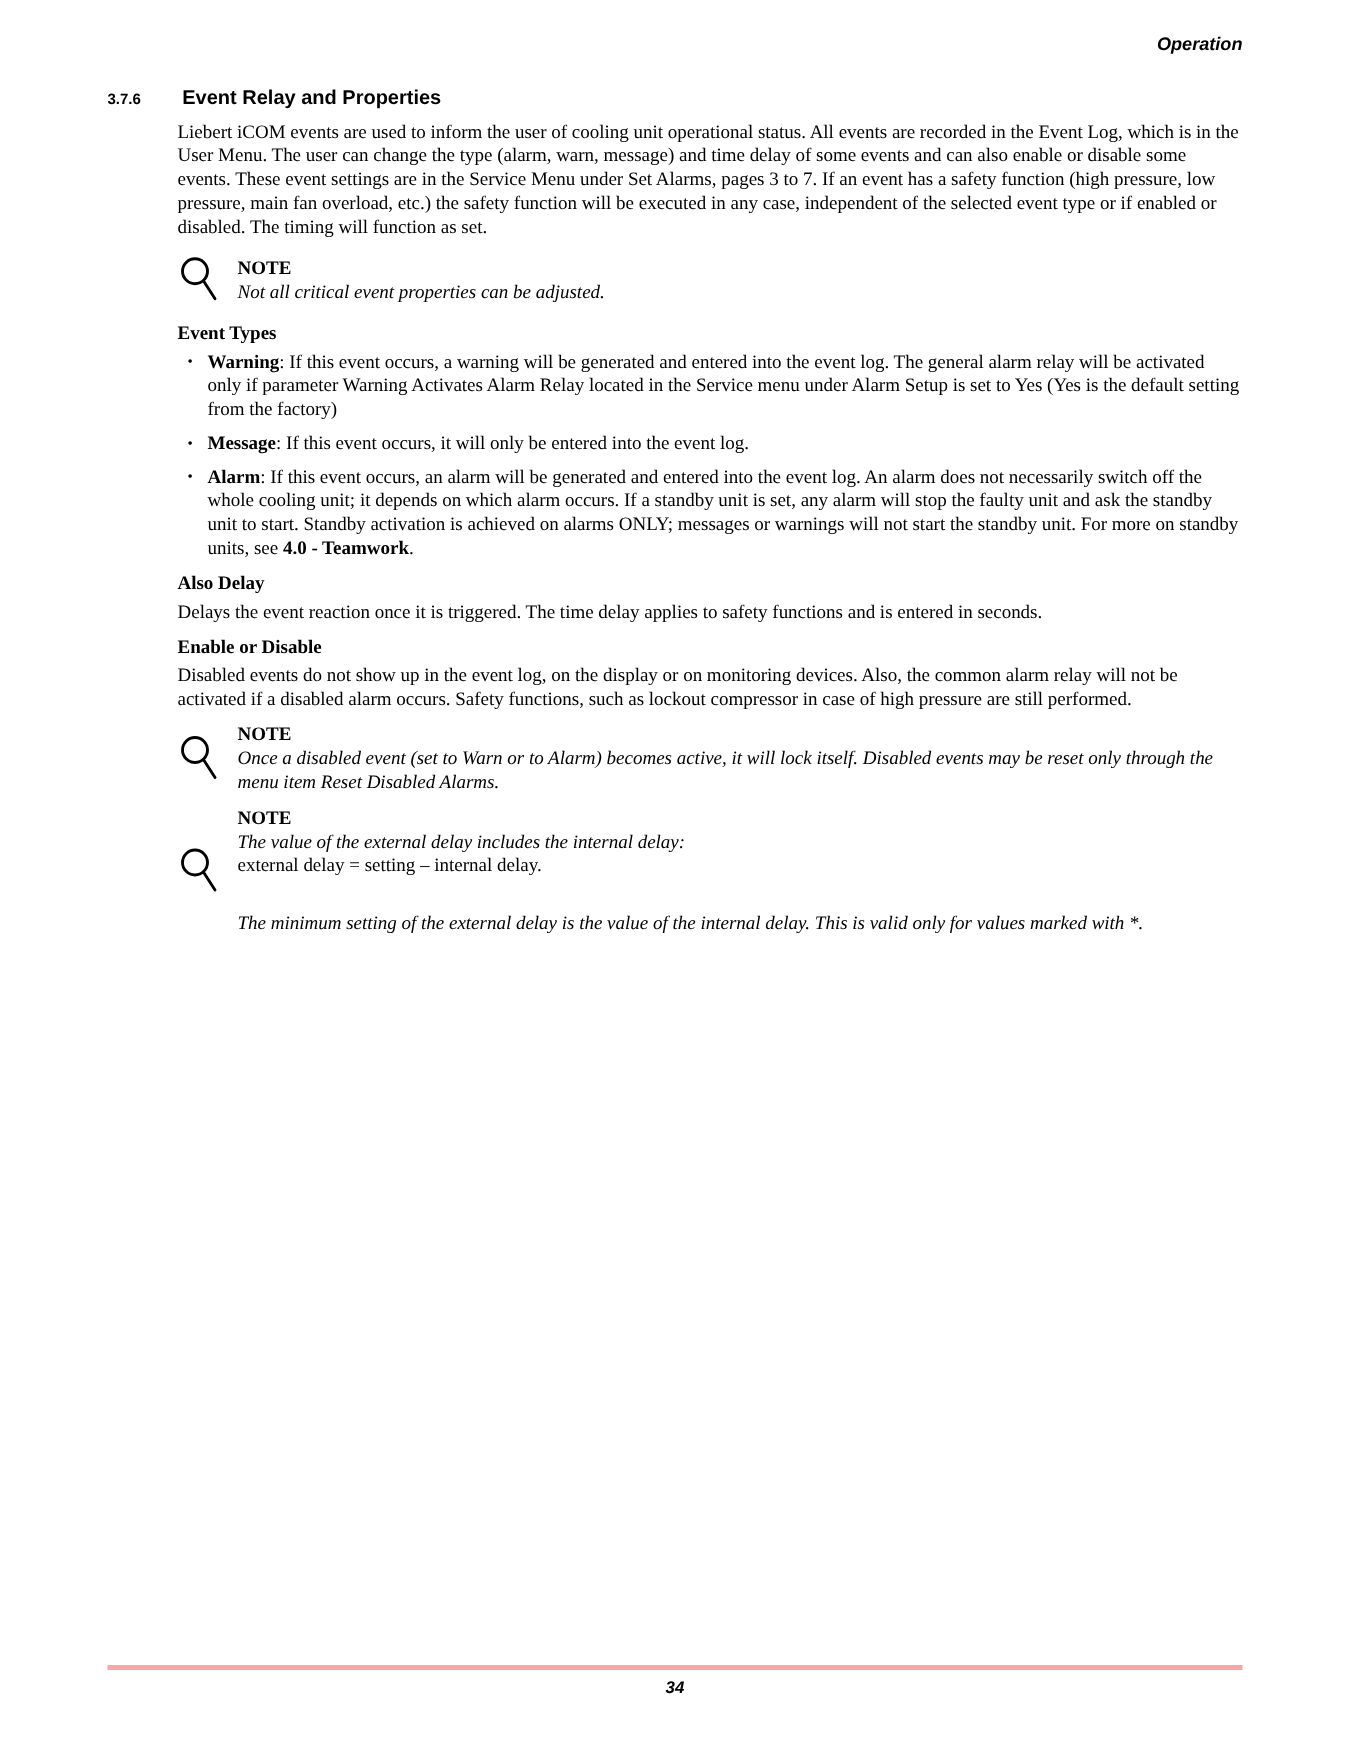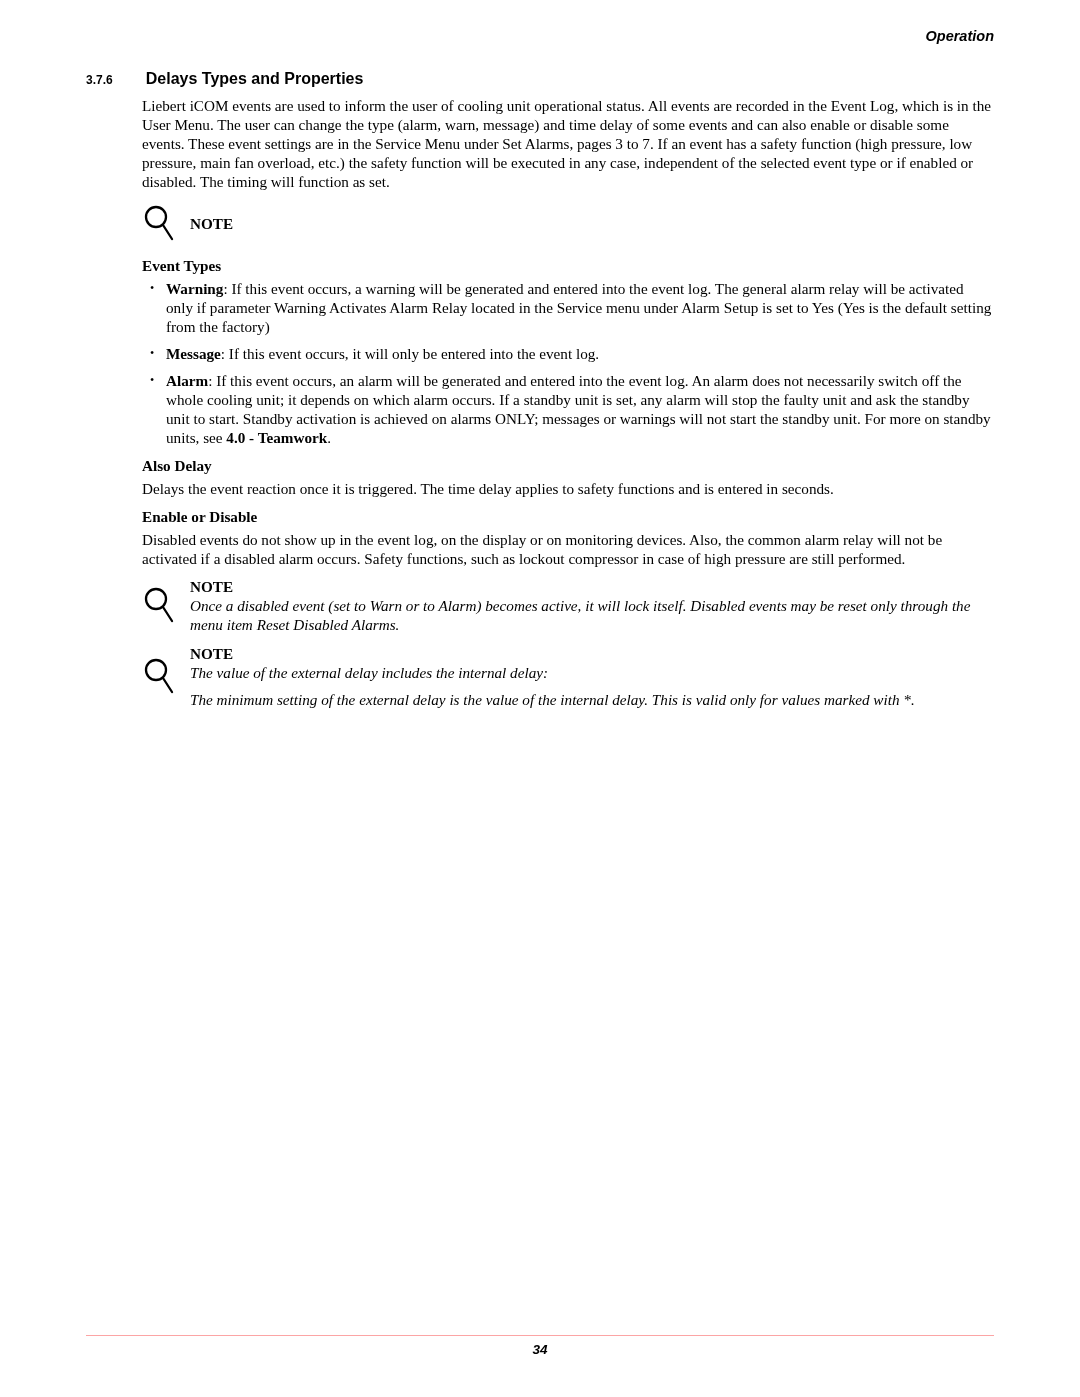--- a/index.html
+++ b/index.html
@@ -97,21 +97,21 @@
   .note-text-plain {
     margin: 0;
     line-height: 1.28;
   }
   .xref { font-weight: bold; }
   .footer {
     position: absolute;
     left: 86px;
     right: 86px;
     bottom: 40px;
-    border-top: 1px solid #fca5a5;
+    border-top: 4px solid #fca5a5;
     text-align: center;
     padding-top: 6px;
     font-family: Arial, Helvetica, sans-serif;
     font-weight: bold;
     font-style: italic;
     font-size: 13.5px;
   }
   svg.mag {
     width: 34px;
     height: 40px;
@@ -119,36 +119,37 @@
 </style>
 </head>
 <body>
 
 <div class="page">
 
   <div class="header-label">Operation</div>
 
   <div class="section-head">
     <span class="section-num">3.7.6</span>
-    <span class="section-title">Delays Types and Properties</span>
+    <span class="section-title">Event Relay and Properties</span>
   </div>
 
   <div class="body-indent">
 
     <p class="para">Liebert iCOM events are used to inform the user of cooling unit operational status. All events are recorded in the Event Log, which is in the User Menu. The user can change the type (alarm, warn, message) and time delay of some events and can also enable or disable some events. These event settings are in the Service Menu under Set Alarms, pages 3 to 7. If an event has a safety function (high pressure, low pressure, main fan overload, etc.) the safety function will be executed in any case, independent of the selected event type or if enabled or disabled. The timing will function as set.</p>
 
     <div class="note-block">
       <div class="note-icon">
         <svg class="mag" viewBox="0 0 34 40">
           <circle cx="14" cy="14" r="10" fill="none" stroke="#000" stroke-width="2.3"></circle>
           <line x1="21" y1="22" x2="30" y2="36" stroke="#000" stroke-width="2.3" stroke-linecap="round"></line>
         </svg>
       </div>
       <div class="note-content">
         <p class="note-title">NOTE</p>
+        <p class="note-text">Not all critical event properties can be adjusted.</p>
       </div>
     </div>
 
     <p class="subhead">Event Types</p>
 
     <ul class="event-list">
       <li>
         <strong>Warning</strong><span>: If this event occurs, a warning will be generated and entered into the event log. The general alarm relay will be activated only if parameter Warning Activates Alarm Relay located in the Service menu under Alarm Setup is set to Yes (Yes is the default setting from the factory)</span>
       </li>
       <li>
@@ -181,21 +182,22 @@
     <div class="note-block">
       <div class="note-icon">
         <svg class="mag" viewBox="0 0 34 40">
           <circle cx="14" cy="14" r="10" fill="none" stroke="#000" stroke-width="2.3"></circle>
           <line x1="21" y1="22" x2="30" y2="36" stroke="#000" stroke-width="2.3" stroke-linecap="round"></line>
         </svg>
       </div>
       <div class="note-content">
         <p class="note-title">NOTE</p>
         <p class="note-text">The value of the external delay includes the internal delay:</p>
-        <p class="note-text" style="margin-top:8px">The minimum setting of the external delay is the value of the internal delay. This is valid only for values marked with *.</p>
+        <p class="note-text-plain">external delay = setting – internal delay.</p>
+        <p class="note-text" style="margin-top:26px">The minimum setting of the external delay is the value of the internal delay. This is valid only for values marked with *.</p>
       </div>
     </div>
 
   </div>
 
   <div class="footer">
     <span>34</span>
   </div>
 
 </div>

